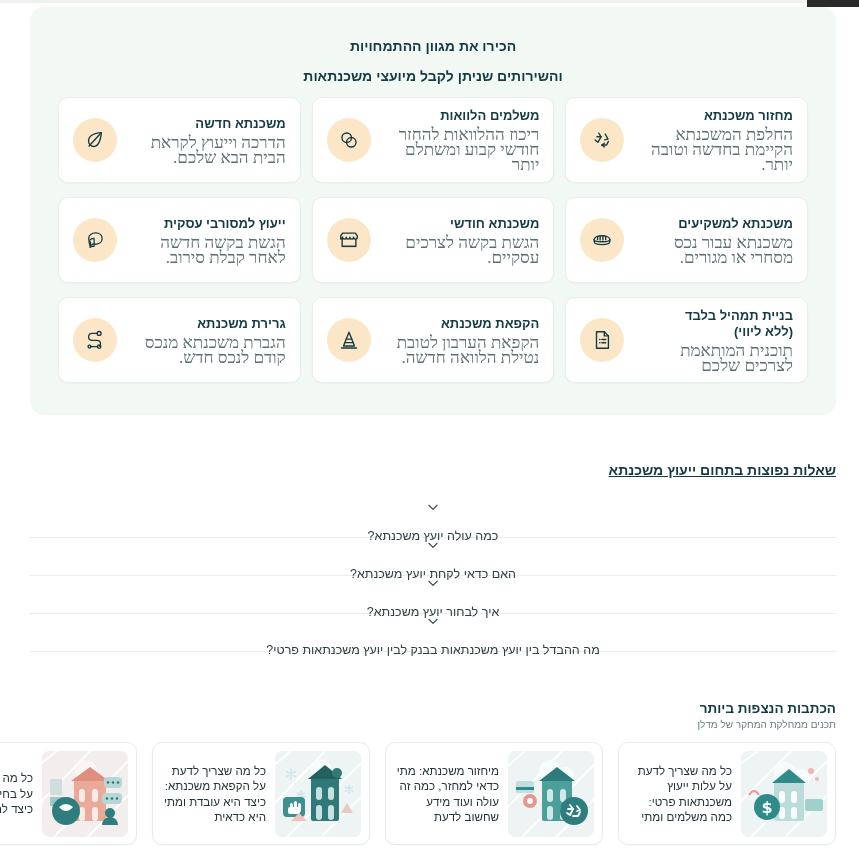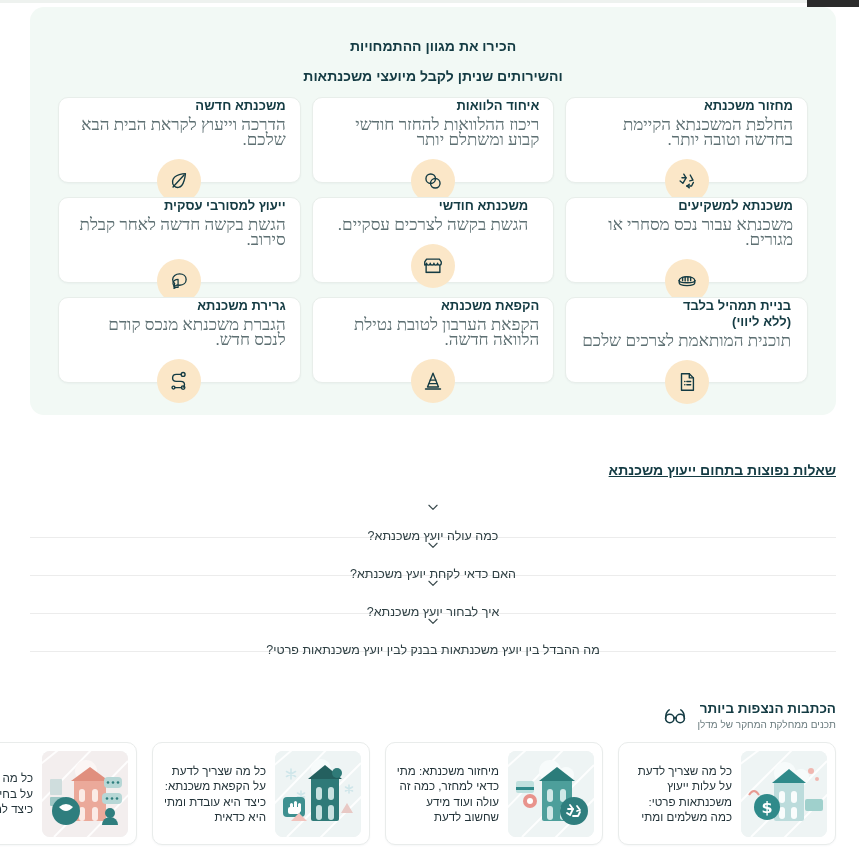--- a/index.html
+++ b/index.html
@@ -45,21 +45,21 @@
     display: grid;
     grid-template-columns: repeat(3, 1fr);
     gap: 14px 11px;
   }
   .svc-card {
     background: #ffffff;
     border: 1px solid #e8eeea;
     border-radius: 10px;
     height: 86px;
     display: flex;
-    flex-direction: column;
+    flex-direction: row;
     align-items: center;
     padding: 0 14px;
     gap: 12px;
     box-shadow: 0 1px 2px rgba(20,59,67,0.04);
     cursor: pointer;
   }
   .svc-icon {
     flex: 0 0 auto;
     width: 44px; height: 44px;
     border-radius: 50%;
@@ -118,21 +118,21 @@
     flex: 1 1 auto;
     text-align: right;
     color: #2e3f43;
     font-size: 12.5px;
     line-height: 16px;
   }
 
   
   .articles-head {
     position: absolute; top: 700px; right: 23px;
-    display: flex; flex-direction: row; align-items: center; gap: 10px;
+    display: flex; flex-direction: column; align-items: center; gap: 10px;
   }
   .articles-head-text { text-align: right; }
   .articles-title {
     display: block;
     color: #143B43;
     font-size: 13.5px;
     font-weight: 700;
     line-height: 17px;
   }
   .articles-sub {
@@ -208,21 +208,21 @@
             <path d="M15.5 5.5 L18.5 11 L15 11.8"></path>
             <path d="M19 13.5 L17 17.5 L12 17.5"></path>
             <path d="M12 17.5 L14.5 15.5"></path>
             <path d="M12 17.5 L14.5 19.5"></path>
           </svg>
         </div>
       </div>
 
       <div class="svc-card">
         <div class="svc-text">
-          <span class="svc-title">איחוד הלוואות</span>
+          <span class="svc-title">משלמים הלוואות</span>
           <span class="svc-desc">ריכוז ההלוואות להחזר חודשי קבוע ומשתלם יותר</span>
         </div>
         <div class="svc-icon">
           <svg viewBox="0 0 24 24" fill="none" stroke="#143B43" stroke-width="1.5">
             <circle cx="9.5" cy="9.5" r="5.2"></circle>
             <circle cx="14.5" cy="14.5" r="5.2"></circle>
           </svg>
         </div>
       </div>
 

